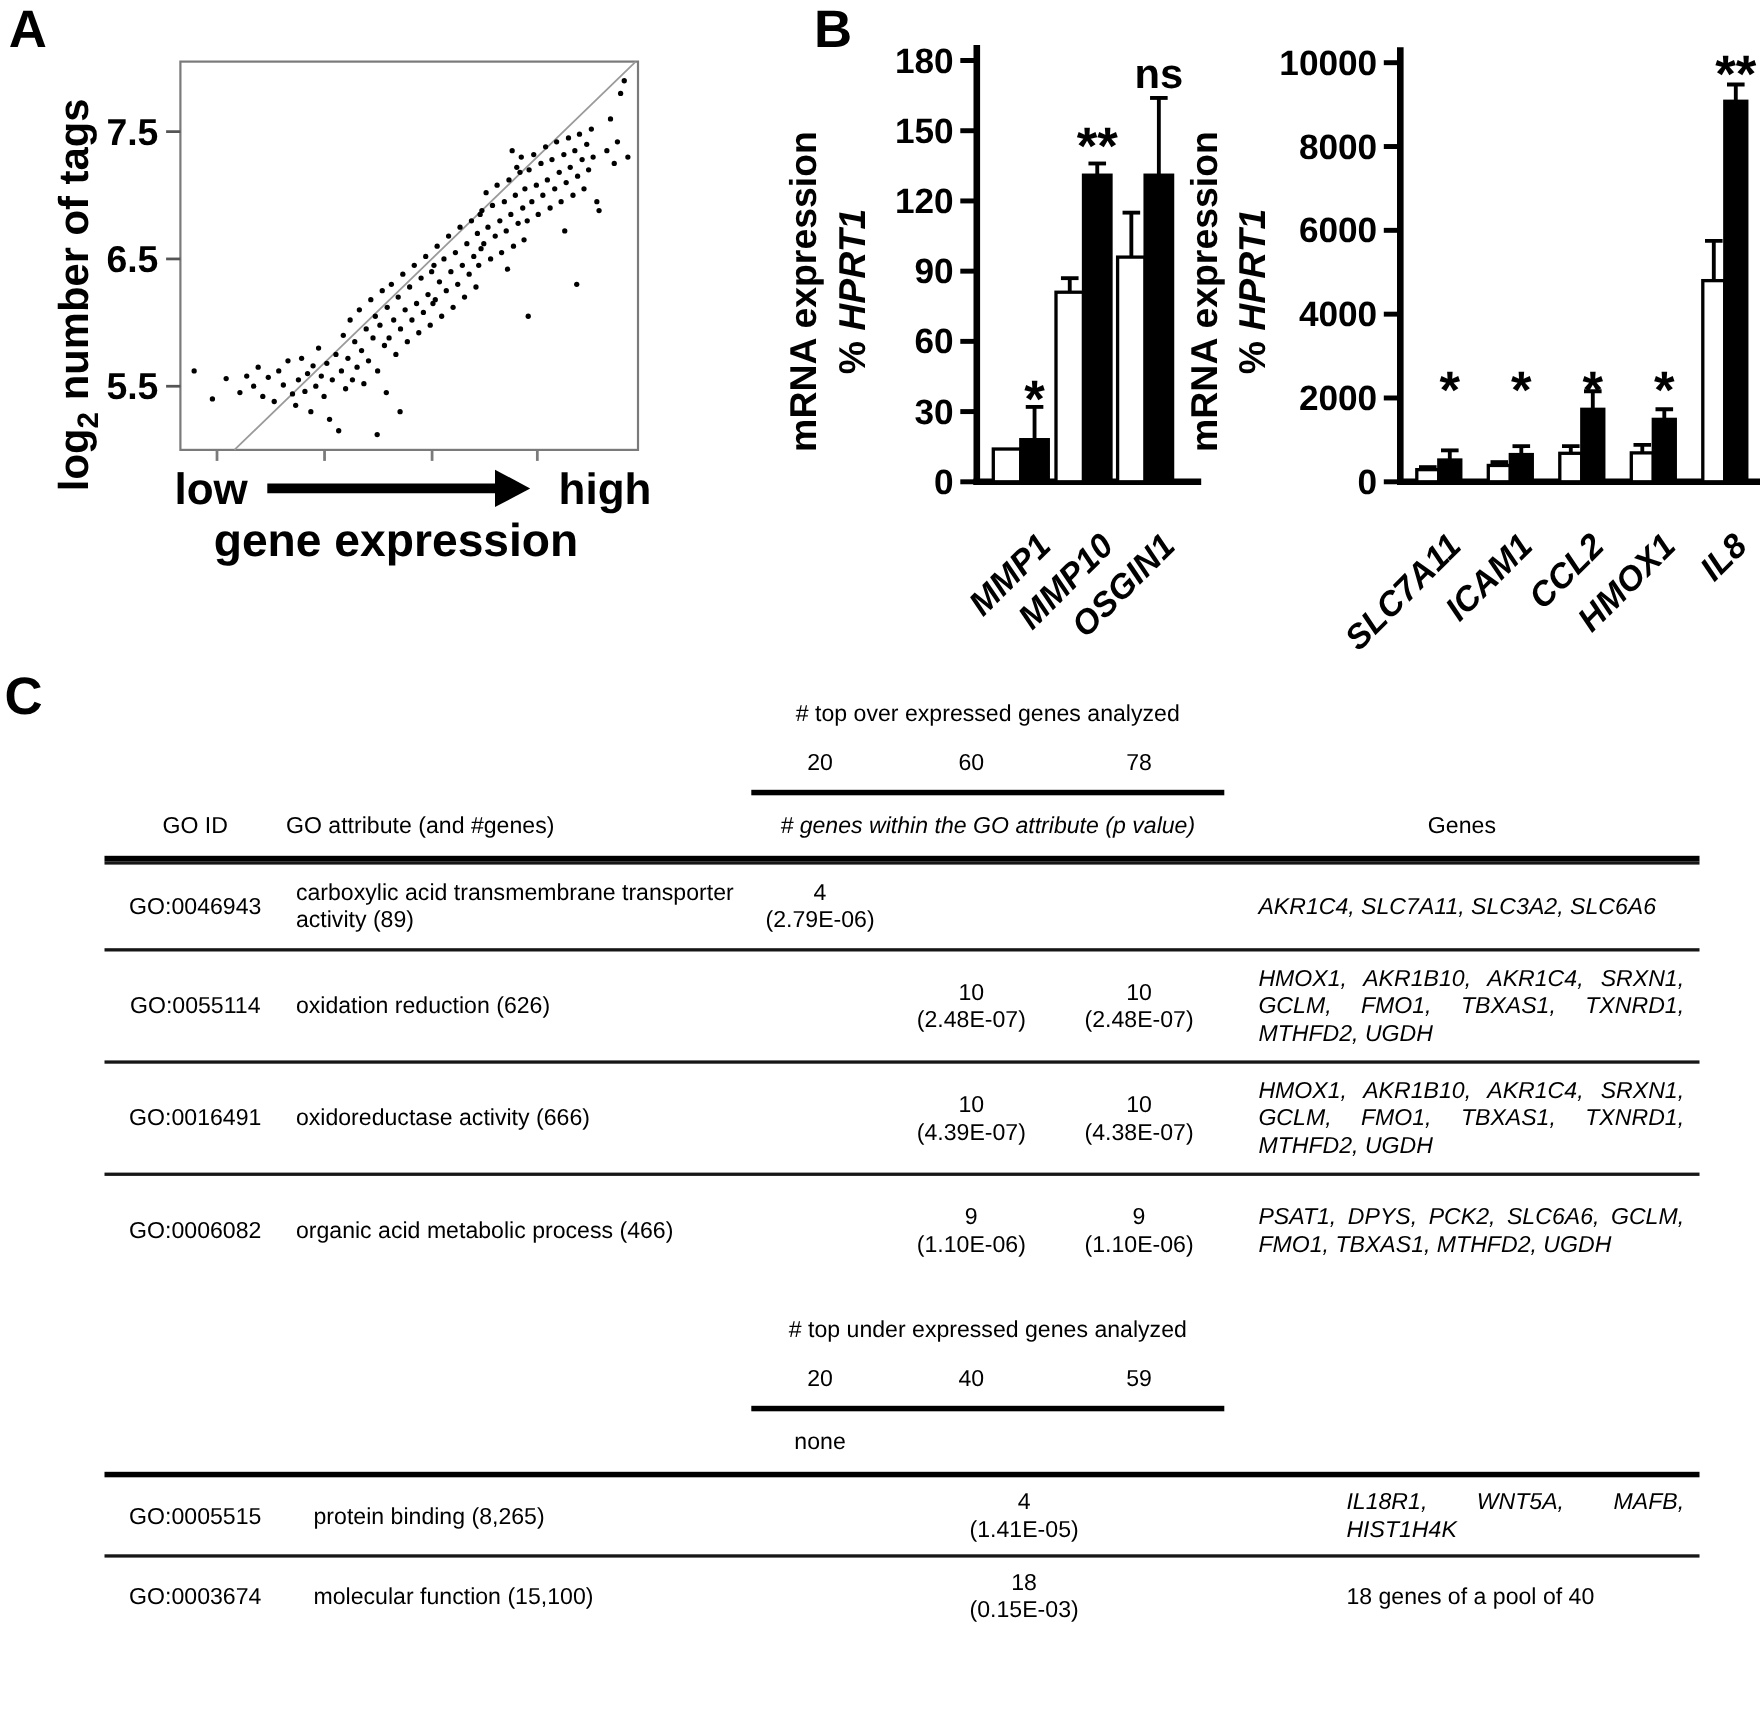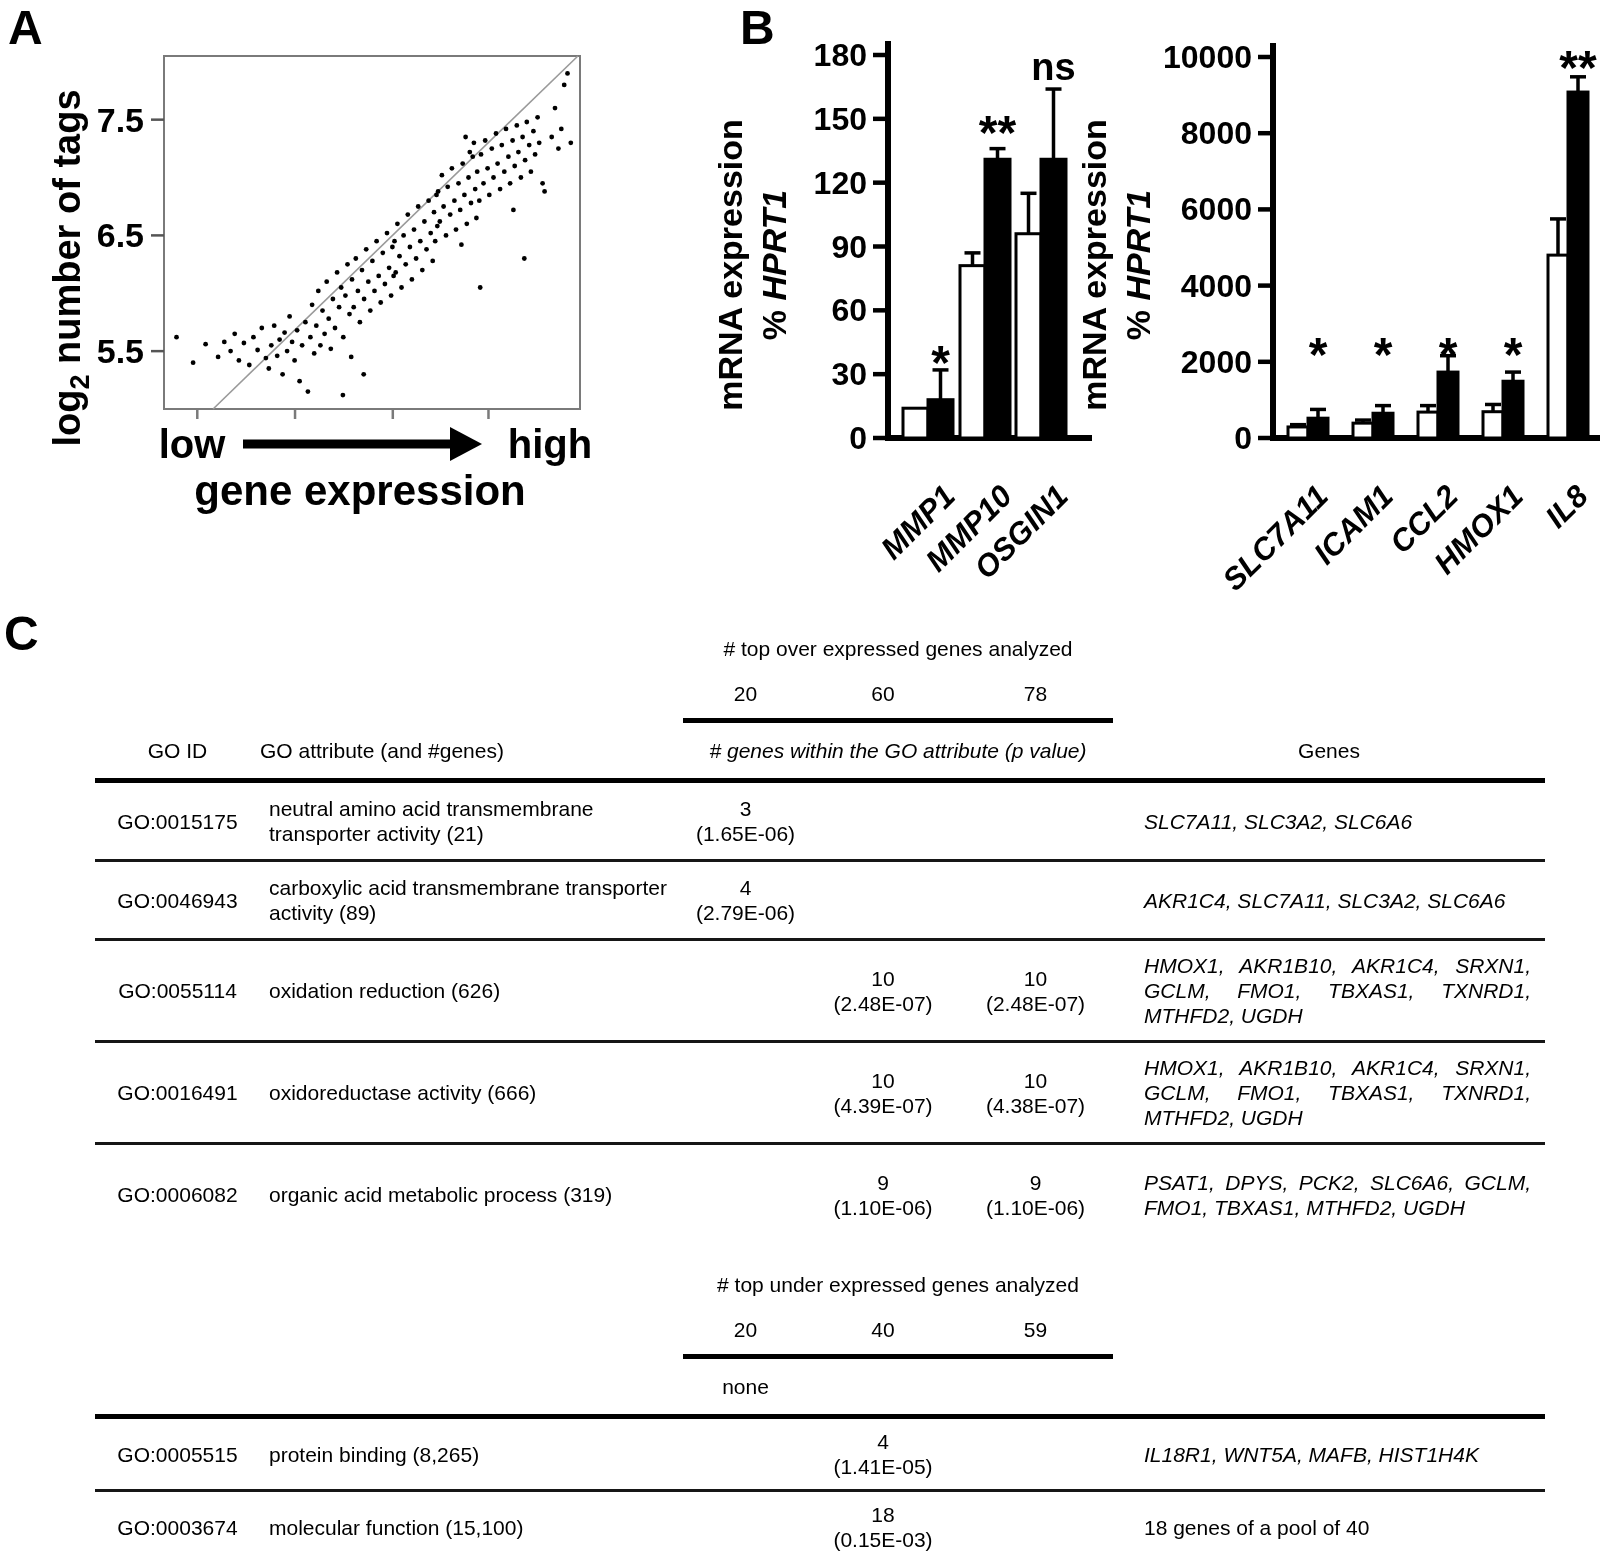--- a/index.html
+++ b/index.html
@@ -24,21 +24,21 @@
   .hd-num4{grid-column:4;text-align:center;padding-top:20px;}
   .hd-num5{grid-column:5;text-align:center;padding-top:20px;}
   .rule-part{grid-column:3/6;height:5px;background:#000;margin-top:12px;}
   .rule-full{grid-column:1/7;height:5px;background:#000;margin-top:15px;}
   .hd-goid{grid-column:1;text-align:center;padding-top:15px;}
   .hd-attr{grid-column:2;text-align:left;padding-top:15px;}
   .hd-within{grid-column:3/6;text-align:center;padding-top:15px;font-style:italic;}
   .hd-genes{grid-column:6;text-align:center;padding-top:15px;}
   .crow{align-items:center;padding:6px 0;}
   .crow.sep{border-top:3px solid #161616;}
-  .h64{min-height:64px;} .h87{min-height:87px;} .h58{min-height:58px;}
+  .h64{min-height:64px;} .h87{min-height:87px;} .h58{min-height:58px;gap:16px;}
   .cell{align-self:center;}
   .goid{text-align:center;}
   .attr{padding-left:9px;padding-right:16px;}
   .num{text-align:center;}
   .genes{padding-left:31px;padding-right:14px;text-align:justify;}
   .it{font-style:italic;}
   .under-head .hd-analyzed{padding-top:14px;}
   .hd-none{grid-column:3;text-align:center;padding-top:15px;}
   .mt14{margin-top:14px;}
 </style>
@@ -350,31 +350,20 @@
       <div class="hd-num4">60</div>
       <div class="hd-num5">78</div>
       <div class="rule-part"></div>
       <div class="hd-goid">GO ID</div>
       <div class="hd-attr">GO attribute (and #genes)</div>
       <div class="hd-within"># genes within the GO attribute (p value)</div>
       <div class="hd-genes">Genes</div>
       <div class="rule-full"></div>
     </div>
 
-    <div class="grid6 crow h64">
-      <div class="cell goid">GO:0015175</div>
-      <div class="cell attr">neutral amino acid transmembrane transporter activity (21)</div>
-      <div class="cell num">
-          <div>3</div>
-          <div>(1.65E-06)</div>
-        </div>
-      <div class="cell num"></div>
-      <div class="cell num"></div>
-      <div class="cell genes it">SLC7A11, SLC3A2, SLC6A6</div>
-    </div>
 
     <div class="grid6 crow sep h64">
       <div class="cell goid">GO:0046943</div>
       <div class="cell attr">carboxylic acid transmembrane transporter activity (89)</div>
       <div class="cell num">
           <div>4</div>
           <div>(2.79E-06)</div>
         </div>
       <div class="cell num"></div>
       <div class="cell num"></div>
@@ -406,21 +395,21 @@
         </div>
       <div class="cell num">
           <div>10</div>
           <div>(4.38E-07)</div>
         </div>
       <div class="cell genes it">HMOX1, AKR1B10, AKR1C4, SRXN1, GCLM, FMO1, TBXAS1, TXNRD1, MTHFD2, UGDH</div>
     </div>
 
     <div class="grid6 crow sep h87">
       <div class="cell goid">GO:0006082</div>
-      <div class="cell attr">organic acid metabolic process (319)</div>
+      <div class="cell attr">organic acid metabolic process (466)</div>
       <div class="cell num"></div>
       <div class="cell num">
           <div>9</div>
           <div>(1.10E-06)</div>
         </div>
       <div class="cell num">
           <div>9</div>
           <div>(1.10E-06)</div>
         </div>
       <div class="cell genes it">PSAT1, DPYS, PCK2, SLC6A6, GCLM, FMO1, TBXAS1, MTHFD2, UGDH</div>

